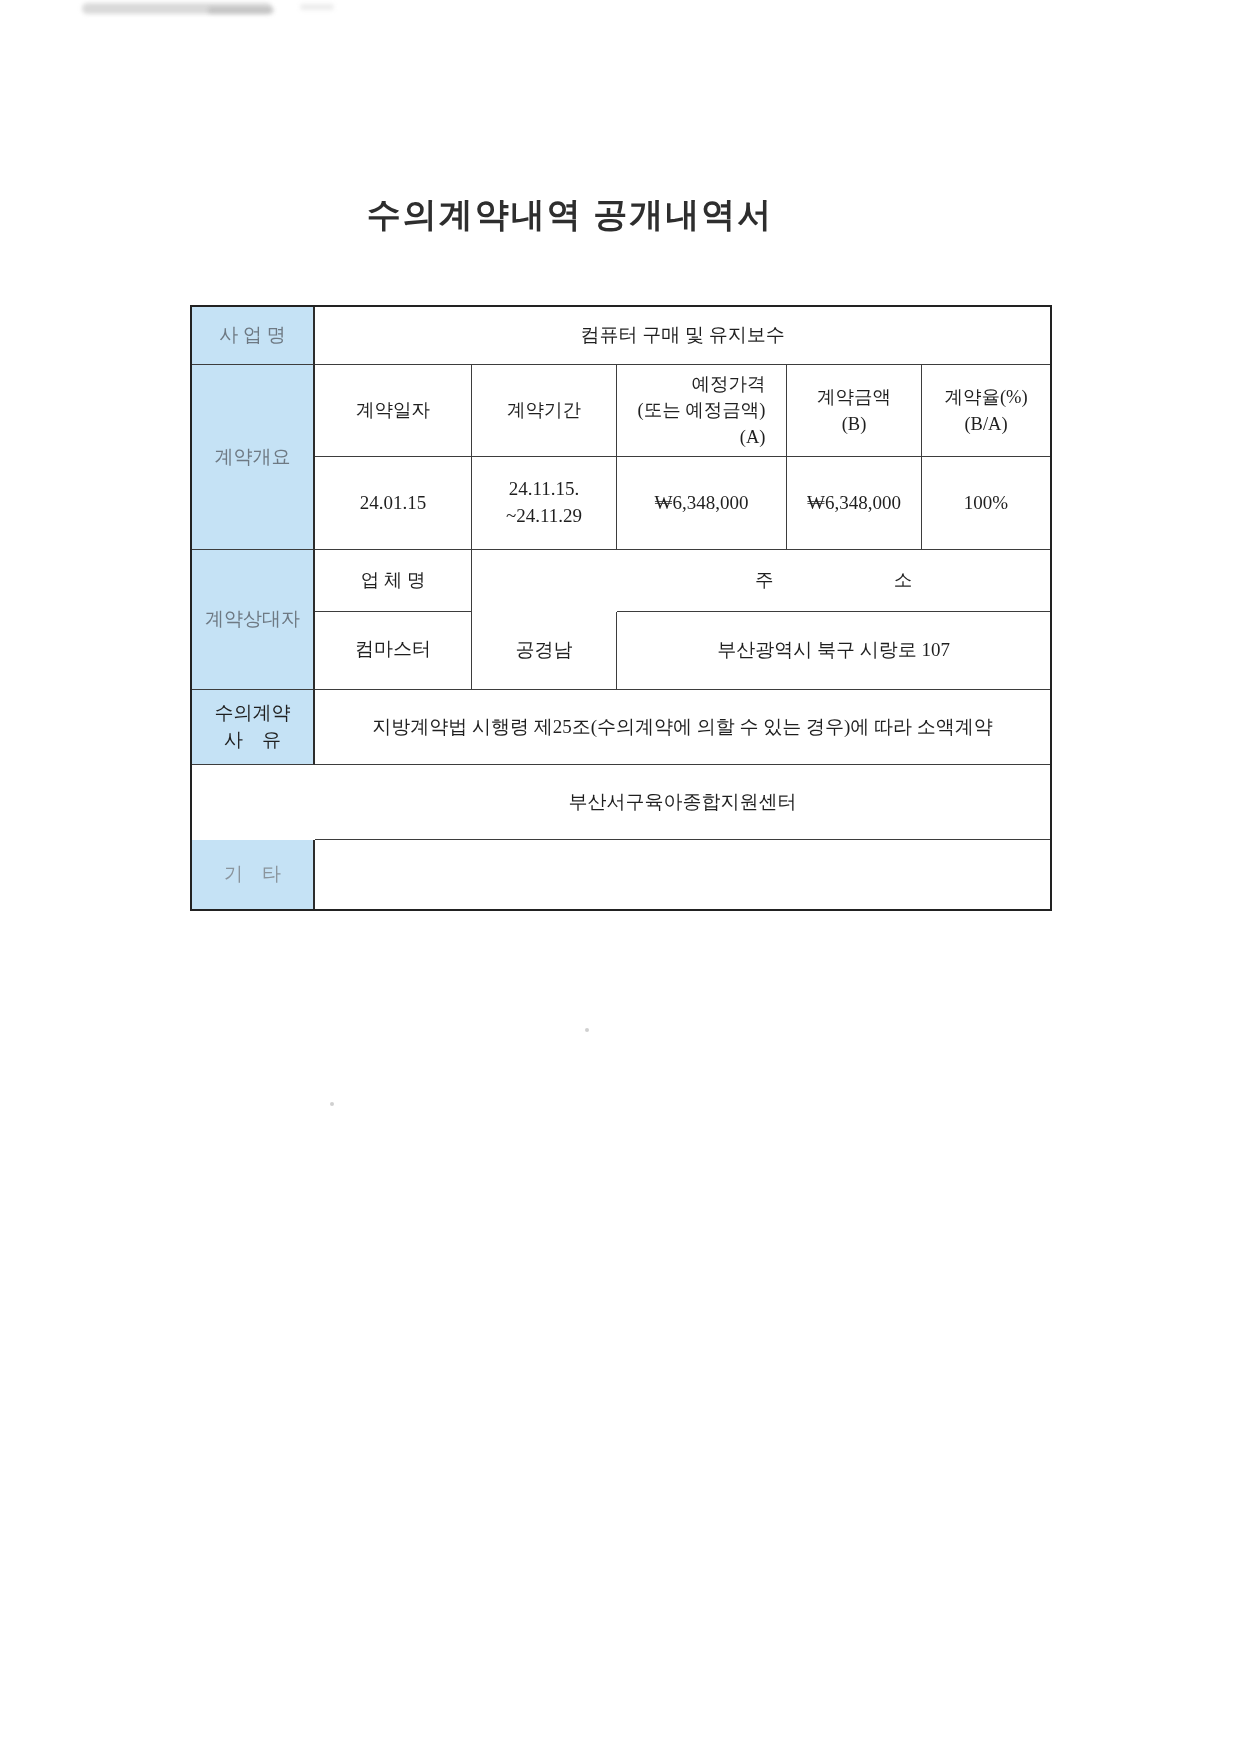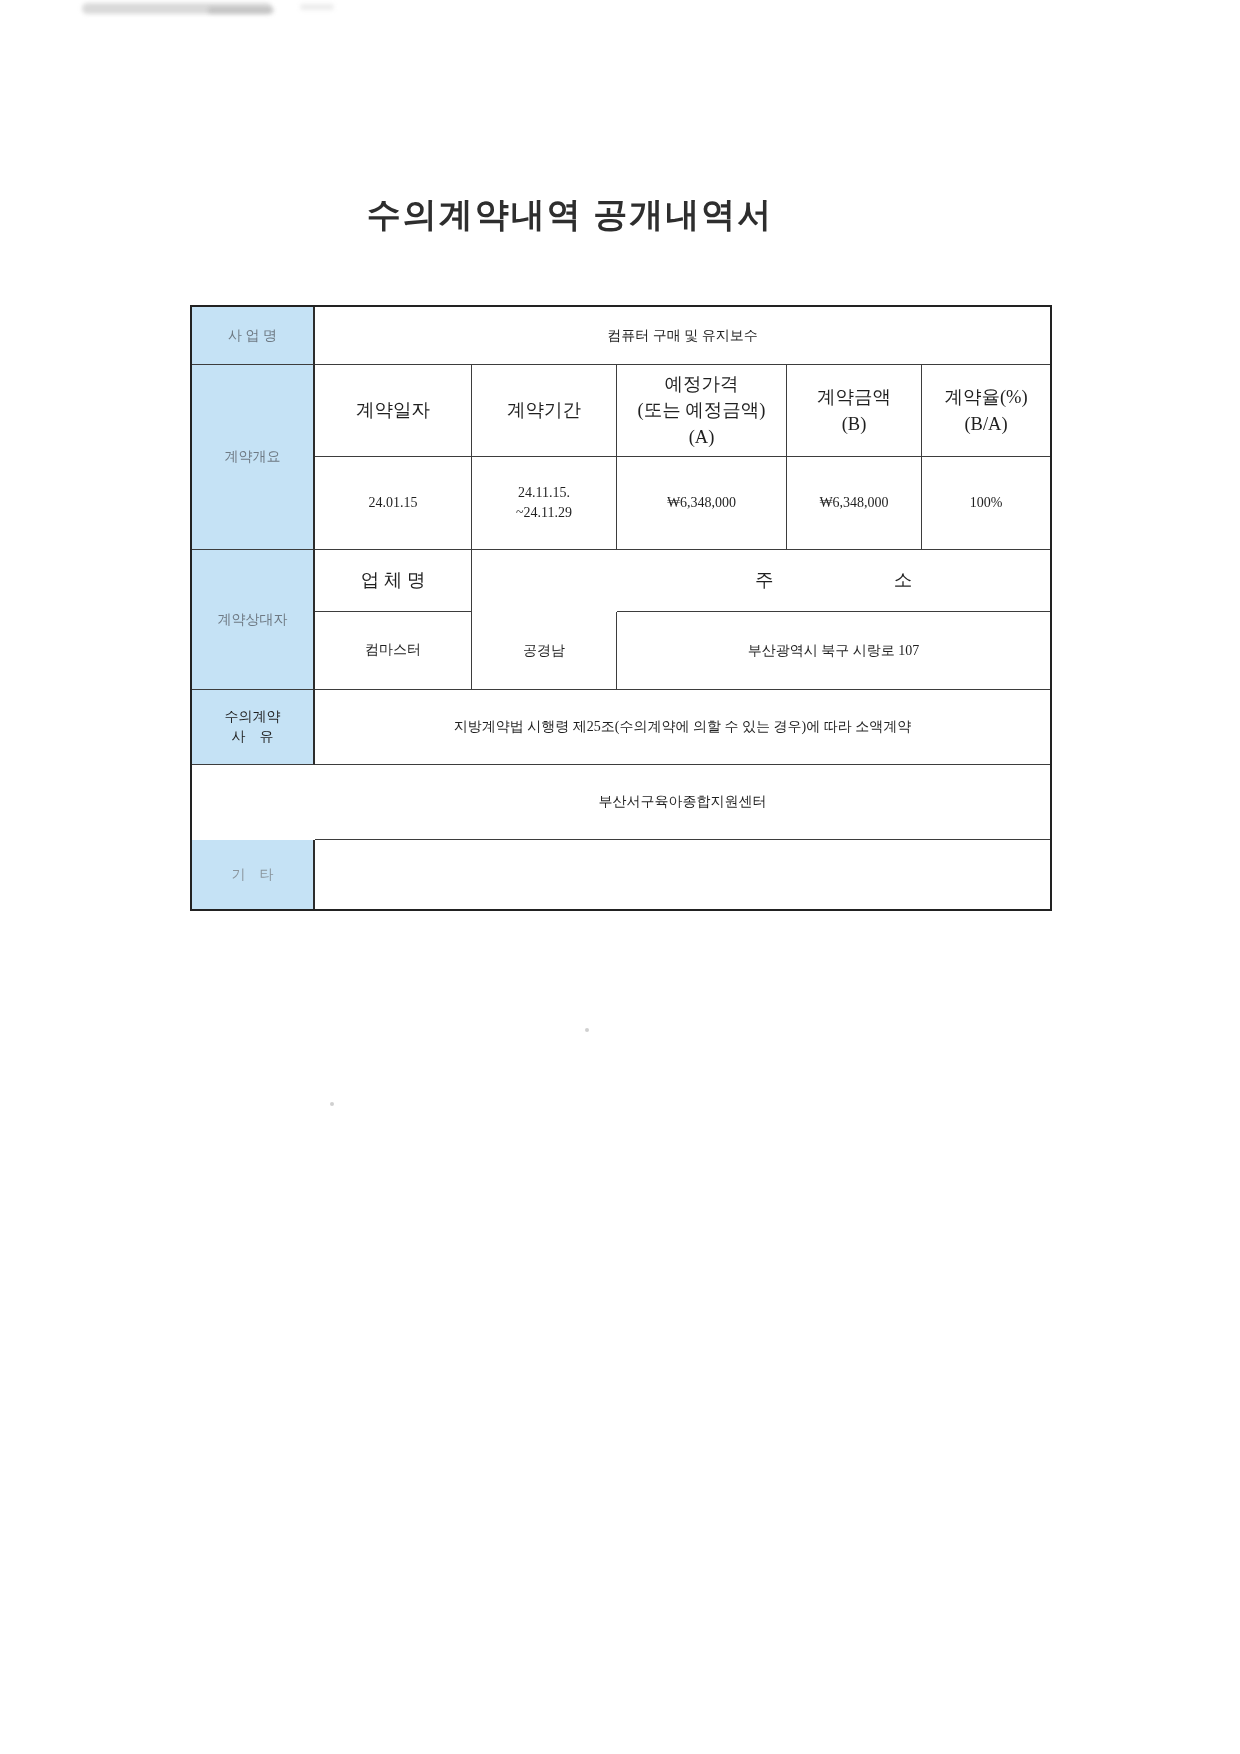--- a/index.html
+++ b/index.html
@@ -37,21 +37,21 @@
     box-sizing:content-box;
     background:#fff;
   }
   .cell{
     box-sizing:border-box;
     border-right:1.4px solid #3d3d3d;
     border-bottom:1.4px solid #3d3d3d;
     display:flex;align-items:center;justify-content:center;
     text-align:center;
     white-space:pre;
-    font-size:14px;
+    font-size:19px;
     line-height:1.42;
     padding:2px 4px;
     overflow:hidden;
   }
   .cell.no-right{border-right:none;}
   .cell.no-bottom{border-bottom:none;}
   .cell.blue{
     background:#c5e2f5;
     border-right:2.2px solid #2c2c2c;
   }
@@ -78,21 +78,21 @@
 
   <div class="contract-table">
 
     <div class="cell blue label-faded" style="grid-column:1;grid-row:1;">사 업 명</div>
     <div class="cell blue label-faded" style="grid-column:1;grid-row:2 / span 2;">계약개요</div>
 
     <div class="cell no-right" style="grid-column:2 / span 5;grid-row:1;">컴퓨터 구매 및 유지보수</div>
 
     <div class="cell header-cell" style="grid-column:2;grid-row:2;">계약일자</div>
     <div class="cell header-cell" style="grid-column:3;grid-row:2;">계약기간</div>
-    <div class="cell header-cell small" style="grid-column:4;grid-row:2;">예정가격
+    <div class="cell header-cell small" style="grid-column:4;grid-row:2;text-align:right;">예정가격
 (또는 예정금액)
 (A)</div>
     <div class="cell header-cell" style="grid-column:5;grid-row:2;">계약금액
 (B)</div>
     <div class="cell header-cell no-right" style="grid-column:6;grid-row:2;">계약율(%)
 (B/A)</div>
 
     <div class="cell" style="grid-column:2;grid-row:3;">24.01.15</div>
     <div class="cell" style="grid-column:3;grid-row:3;">24.11.15.
 ~24.11.29</div>

